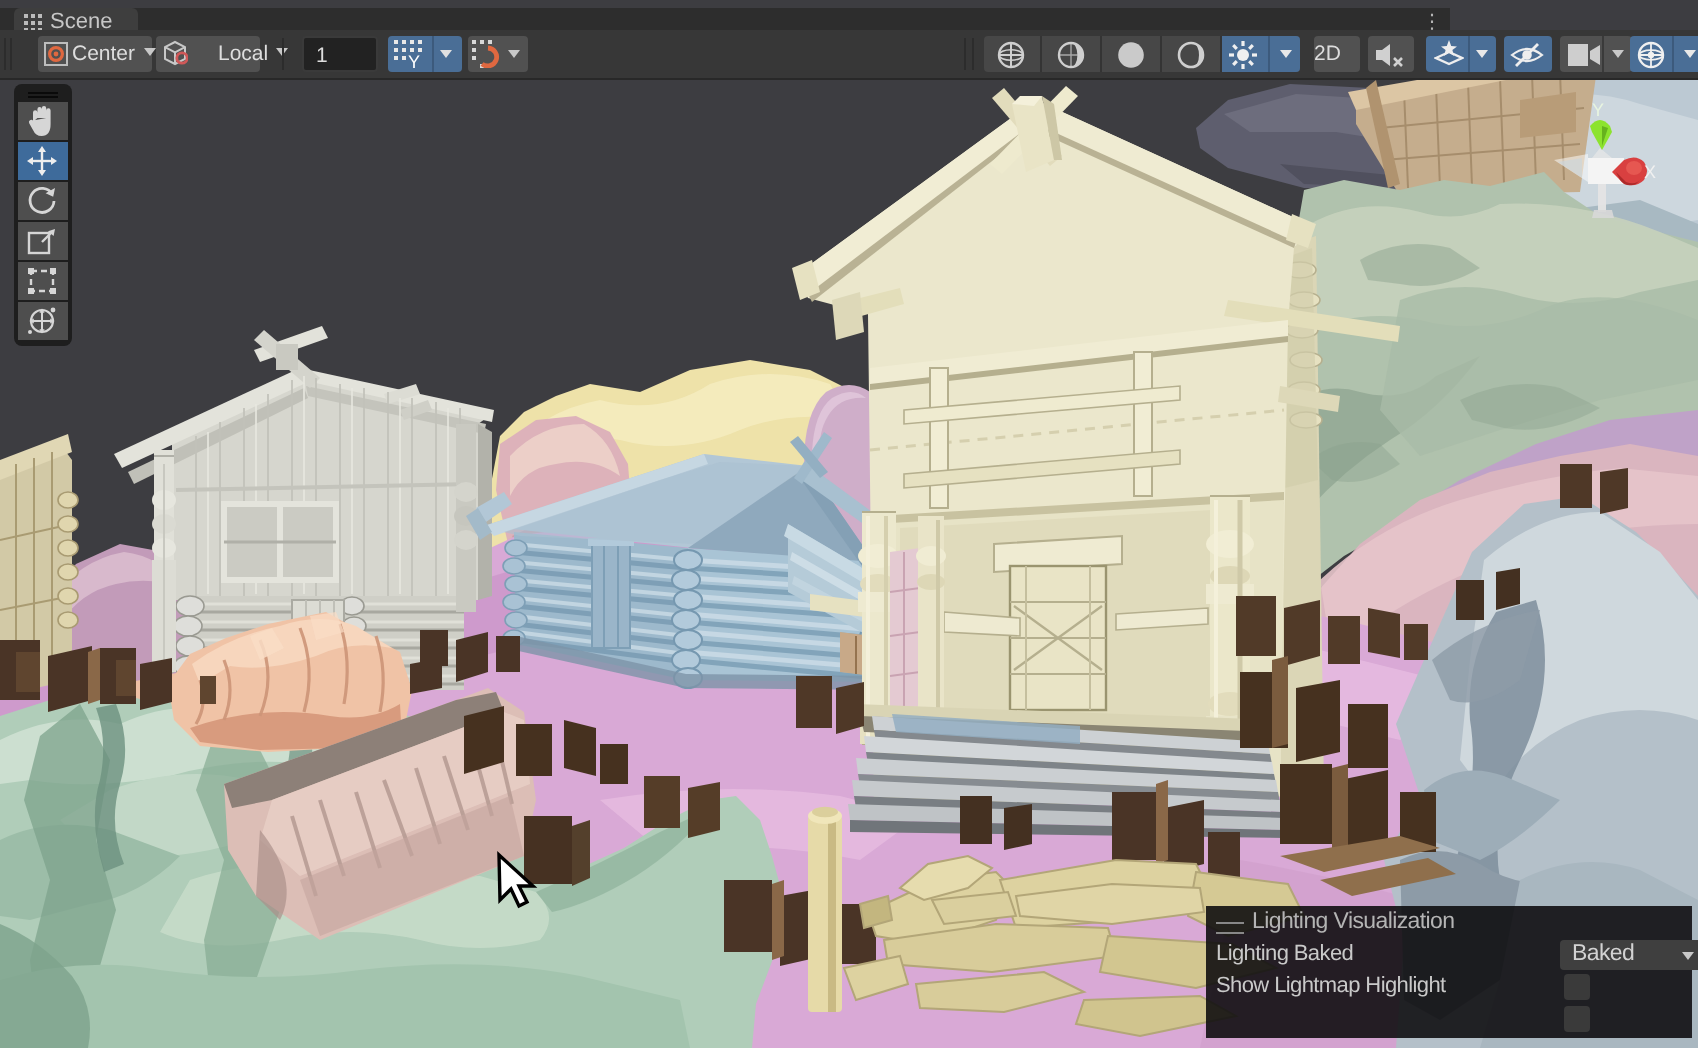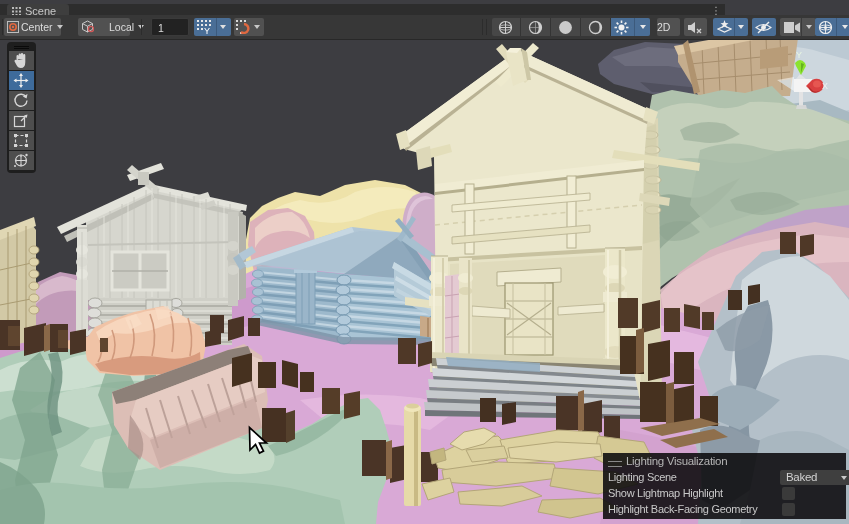--- a/index.html
+++ b/index.html
@@ -644,21 +644,21 @@
         </svg>
   <span class="tlabel">Scene</span>
  </div>
  <div id="dots">⋮</div>
 </div>
 
 <div id="toolbar">
  <div class="sep" style="left:2px"></div>
       <div class="sep" style="left:5px"></div>
 
- <div class="tbtn" style="left:4px;width:57px;">
+ <div class="tbtn" style="left:19px;width:57px;">
    <svg style="position:absolute;left:3px;top:3px" width="12" height="12" viewBox="0 0 12 12">
      <rect x="0.5" y="0.5" width="11" height="11" fill="none" stroke="#bdbdbd"></rect>
      <circle cx="6" cy="6" r="3.2" fill="none" stroke="#e06840" stroke-width="1.6"></circle>
      <circle cx="6" cy="6" r="1.2" fill="#e06840"></circle>
    </svg>
    <span style="margin-left:17px">Center</span><i class="arr"></i>
  </div>
 
  <div class="tbtn" style="left:78px;width:52px;">
    <svg style="position:absolute;left:3px;top:2px" width="13" height="13" viewBox="0 0 13 13">
@@ -857,20 +857,19 @@
           </g>
    <circle cx="13.5" cy="2" r="1.2" fill="#d6d6d6"></circle>
           <circle cx="2" cy="13" r="1" fill="#d6d6d6"></circle>
  </svg>
       </div>
 </div>
 
 <div id="lpanel">
  <div class="grip2"></div>
  <div class="hdr">Lighting Visualization</div>
- <div class="r1">Lighting Scene</div>
+ <div class="r1">Lighting Baked</div>
  <div class="r2">Show Lightmap Highlight</div>
- <div class="r3">Highlight Back-Facing Geometry</div>
  <div id="ldrop"><span>Baked</span><i class="arr"></i></div>
  <div class="chk" style="top:34px"></div>
  <div class="chk" style="top:50px"></div>
 </div>
 </div>
 
 </body></html>

